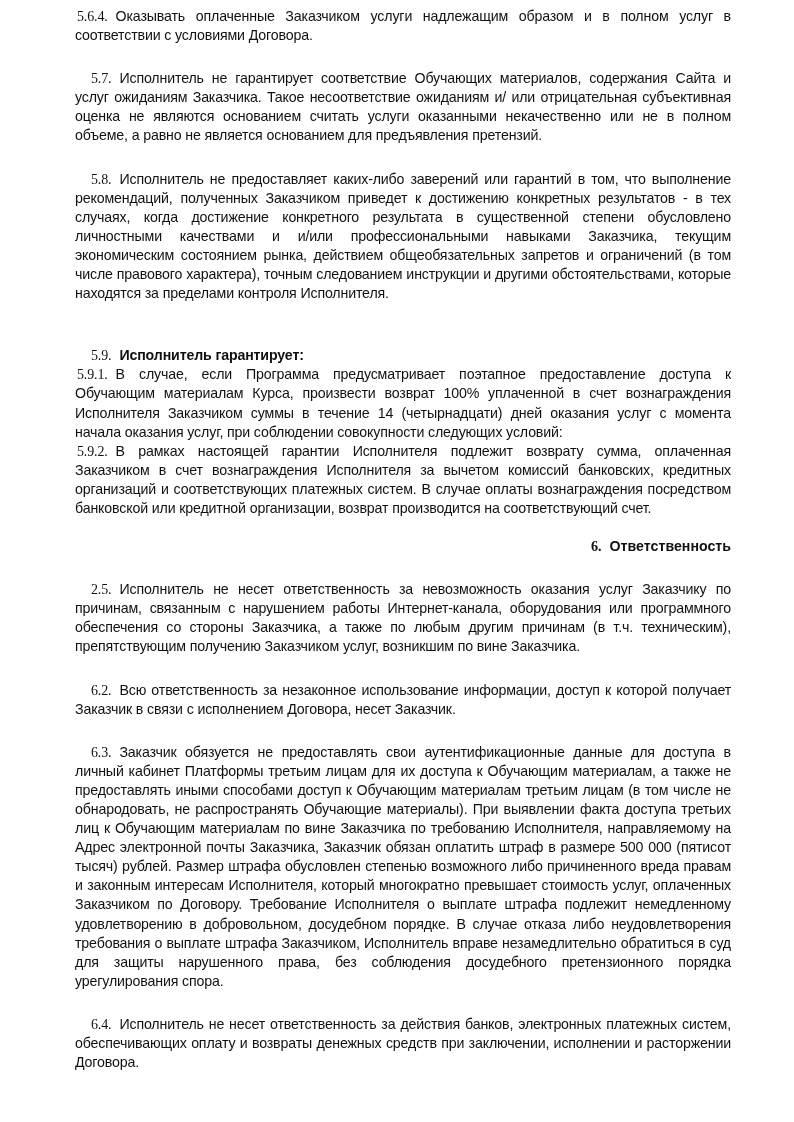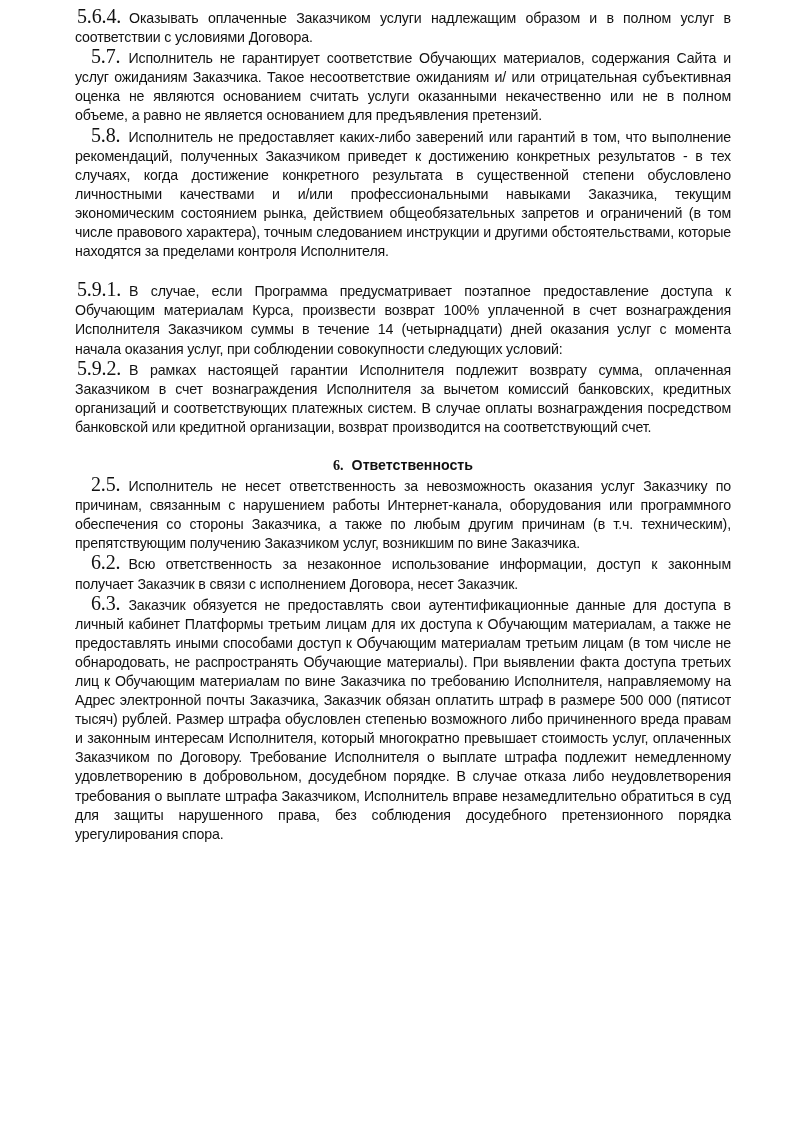--- a/index.html
+++ b/index.html
@@ -1,36 +1,38 @@
 <!DOCTYPE html>
 <html><head>
 <meta charset="utf-8">
 <style>
   html, body { margin: 0; padding: 0; background: #ffffff; }
   body { width: 794px; height: 1122px; position: relative; overflow: hidden;
          font-family: "Liberation Sans", sans-serif; color: #111; }
   .page { position: absolute; left: 75px; top: 0; width: 656px; }
   .p { font-size: 14.2px; line-height: 19.1px; text-align: justify; margin: 0; letter-spacing: -0.15px; }
-  .p .num { font-family: "Liberation Serif", serif; font-size: 20px; margin-right: 8px; }
-  .ind1 { text-indent: 16px; }
+  .p .num { font-family: "Liberation Serif", serif; font-size: 14px; margin-right: 8px; }
+  .ind1 { text-indent: 16px; margin-top: 24px; }
   .ind0 { text-indent: 2px; }
   .bold { font-weight: bold; }
-  .heading { text-align: center; font-weight: bold; font-size: 14.2px; line-height: 19.1px; margin: 19px 0 0 0; }
+  .heading { text-align: right; font-weight: bold; font-size: 14.2px; line-height: 19.1px; margin: 19px 0 0 0; }
   .heading .num { font-family: "Liberation Serif", serif; margin-right: 8px; }
   .gap { height: 19px; }
 </style>
 </head>
 <body>
 
 <div class="page">
   <p class="p ind0" style="margin-top:7px"><span class="num">5.6.4.</span><span>Оказывать оплаченные Заказчиком услуги надлежащим образом и в полном услуг в соответствии с условиями Договора.</span></p>
   <p class="p ind1"><span class="num">5.7.</span><span>Исполнитель не гарантирует соответствие Обучающих материалов, содержания Сайта и услуг ожиданиям Заказчика. Такое несоответствие ожиданиям и/ или отрицательная субъективная оценка не являются основанием считать услуги оказанными некачественно или не в полном объеме, а равно не является основанием для предъявления претензий.</span></p>
   <p class="p ind1"><span class="num">5.8.</span><span>Исполнитель не предоставляет каких-либо заверений или гарантий в том, что выполнение рекомендаций, полученных Заказчиком приведет к достижению конкретных результатов - в тех случаях, когда достижение конкретного результата в существенной степени обусловлено личностными качествами и и/или профессиональными навыками Заказчика, текущим экономическим состоянием рынка, действием общеобязательных запретов и ограничений (в том числе правового характера), точным следованием инструкции и другими обстоятельствами, которые находятся за пределами контроля Исполнителя.</span></p>
   <div class="gap"></div>
+  <p class="p ind1"><span class="num">5.9.</span><span class="bold">Исполнитель гарантирует:</span></p>
   <p class="p ind0" style="padding-left:0"><span class="num">5.9.1.</span><span>В случае, если Программа предусматривает поэтапное предоставление доступа к Обучающим материалам Курса, произвести возврат 100% уплаченной в счет вознаграждения Исполнителя Заказчиком суммы в течение 14 (четырнадцати) дней оказания услуг с момента начала оказания услуг, при соблюдении совокупности следующих условий:</span></p>
   <p class="p ind0"><span class="num">5.9.2.</span><span>В рамках настоящей гарантии Исполнителя подлежит возврату сумма, оплаченная Заказчиком в счет вознаграждения Исполнителя за вычетом комиссий банковских, кредитных организаций и соответствующих платежных систем. В случае оплаты вознаграждения посредством банковской или кредитной организации, возврат производится на соответствующий счет.</span></p>
 
   <p class="heading"><span class="num">6.</span><span>Ответственность</span></p>
 
   <p class="p ind1"><span class="num">2.5.</span><span>Исполнитель не несет ответственность за невозможность оказания услуг Заказчику по причинам, связанным с нарушением работы Интернет-канала, оборудования или программного обеспечения со стороны Заказчика, а также по любым другим причинам (в т.ч. техническим), препятствующим получению Заказчиком услуг, возникшим по вине Заказчика.</span></p>
-  <p class="p ind1"><span class="num">6.2.</span><span>Всю ответственность за незаконное использование информации, доступ к законным получает Заказчик в связи с исполнением Договора, несет Заказчик.</span></p>
+  <p class="p ind1"><span class="num">6.2.</span><span>Всю ответственность за незаконное использование информации, доступ к которой получает Заказчик в связи с исполнением Договора, несет Заказчик.</span></p>
   <p class="p ind1"><span class="num">6.3.</span><span>Заказчик обязуется не предоставлять свои аутентификационные данные для доступа в личный кабинет Платформы третьим лицам для их доступа к Обучающим материалам, а также не предоставлять иными способами доступ к Обучающим материалам третьим лицам (в том числе не обнародовать, не распространять Обучающие материалы). При выявлении факта доступа третьих лиц к Обучающим материалам по вине Заказчика по требованию Исполнителя, направляемому на Адрес электронной почты Заказчика,  Заказчик обязан оплатить штраф в размере 500 000 (пятисот тысяч) рублей. Размер штрафа обусловлен степенью возможного либо причиненного вреда правам и законным интересам  Исполнителя, который многократно превышает стоимость услуг, оплаченных Заказчиком по Договору. Требование  Исполнителя о выплате штрафа подлежит немедленному удовлетворению в добровольном, досудебном порядке. В случае отказа либо неудовлетворения требования о выплате штрафа Заказчиком, Исполнитель вправе незамедлительно обратиться в суд для защиты нарушенного права, без соблюдения досудебного претензионного порядка урегулирования спора.</span></p>
+  <p class="p ind1"><span class="num">6.4.</span><span>Исполнитель не несет ответственность за действия банков, электронных платежных систем, обеспечивающих оплату и возвраты денежных средств при заключении, исполнении и расторжении Договора.</span></p>
 </div>
 
 </body></html>

